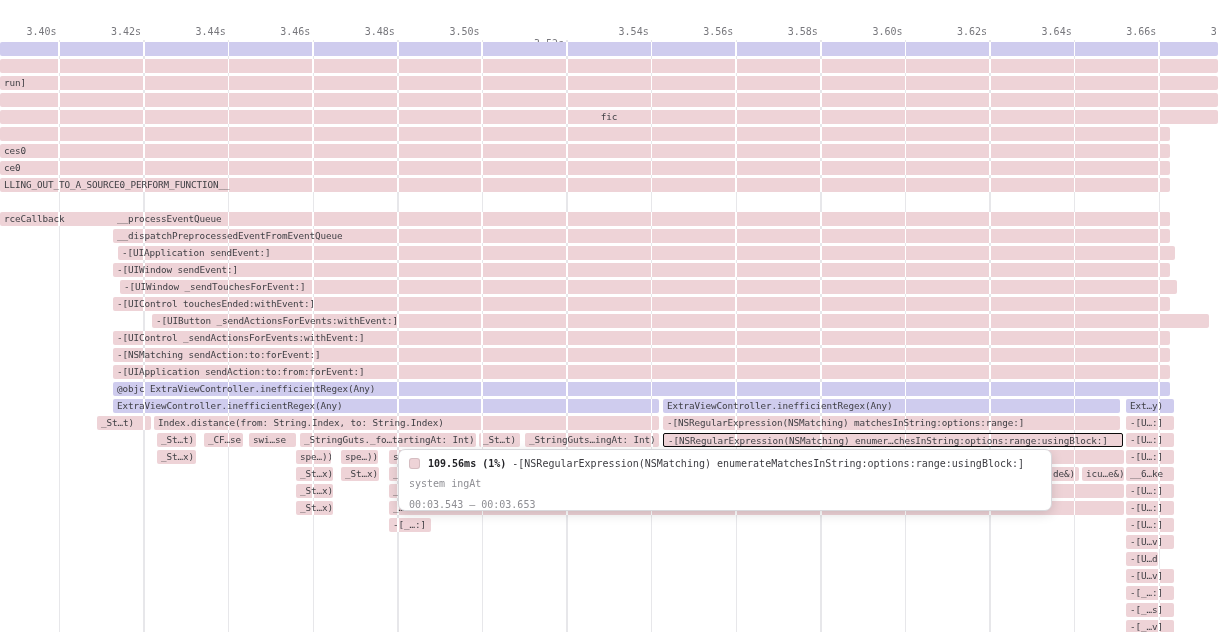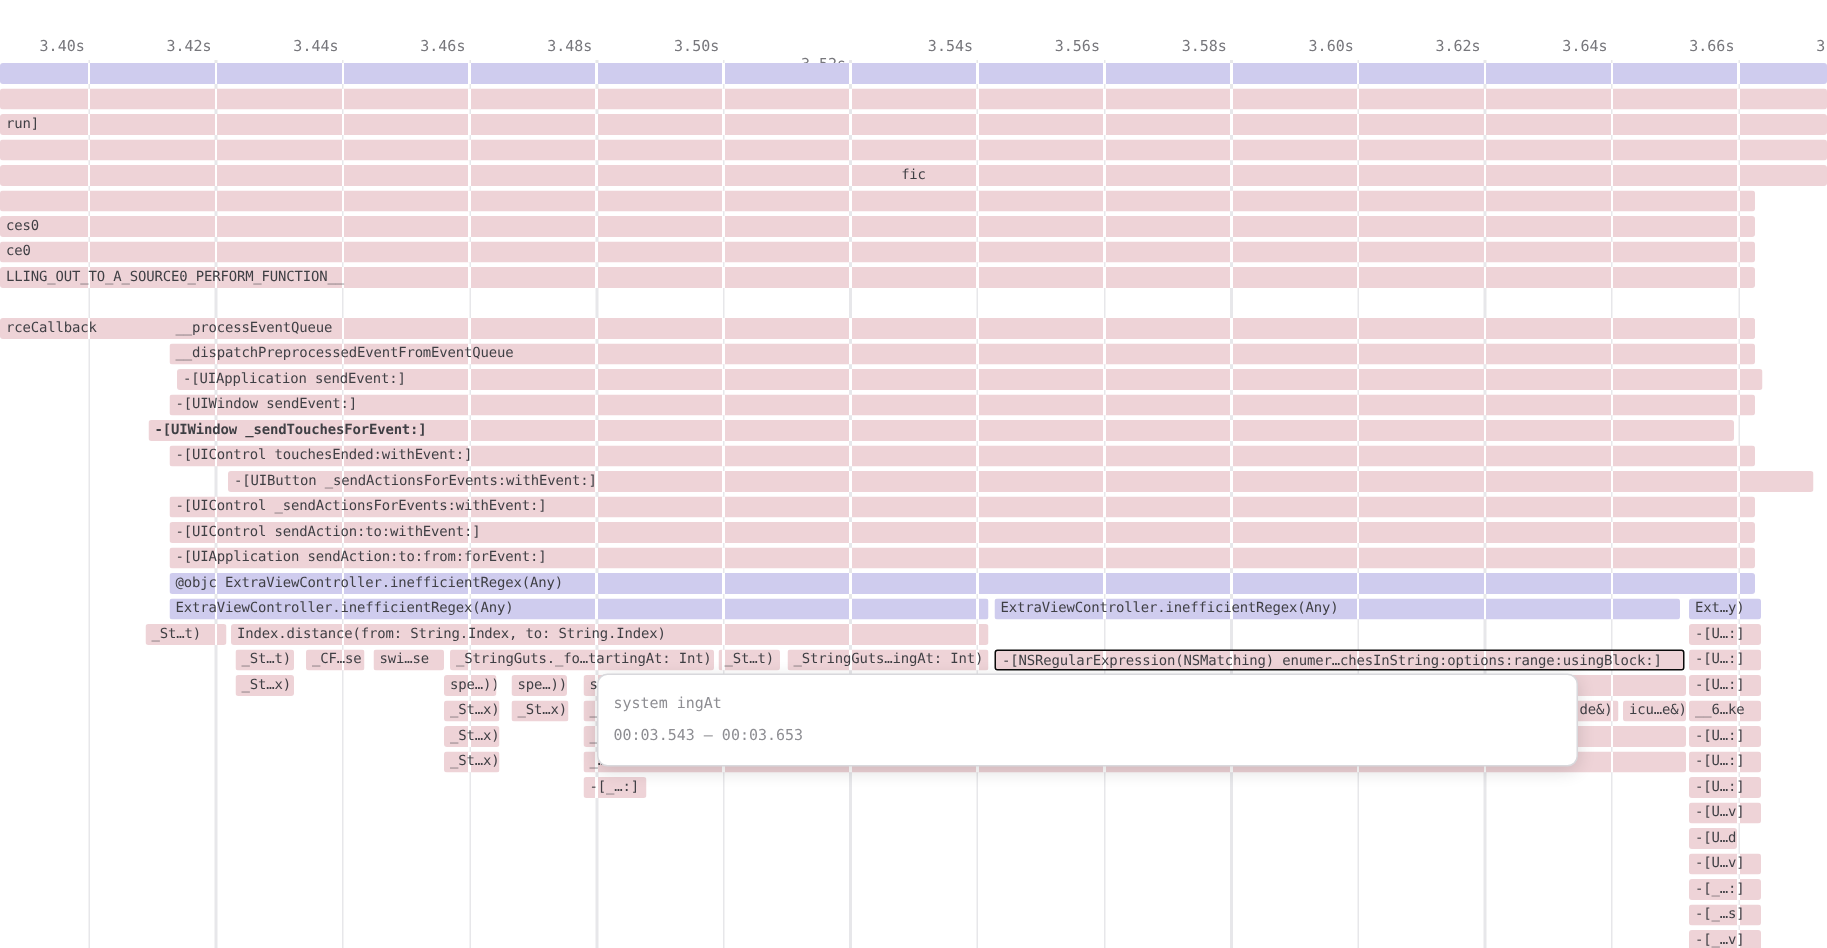--- a/index.html
+++ b/index.html
@@ -127,48 +127,49 @@
       <div class="row" style="top: 229px;">
         <div class="cell" style="left: 113px; width: 1057px;">__dispatchPreprocessedEventFromEventQueue</div>
       </div>
       <div class="row" style="top: 246px;">
         <div class="cell" style="left: 118px; width: 1057px;">-[UIApplication sendEvent:]</div>
       </div>
       <div class="row" style="top: 263px;">
         <div class="cell" style="left: 113px; width: 1057px;">-[UIWindow sendEvent:]</div>
       </div>
       <div class="row" style="top: 280px;">
-        <div class="cell" style="left: 99px; width: 1057px; font-weight: bold;">-[UIWindow _sendTouchesForEvent:]</div>
+        <div class="cell" style="left: 120px; width: 1057px;">-[UIWindow _sendTouchesForEvent:]</div>
       </div>
       <div class="row" style="top: 297px;">
         <div class="cell" style="left: 113px; width: 1057px;">-[UIControl touchesEnded:withEvent:]</div>
       </div>
       <div class="row" style="top: 314px; margin-left: 39px;">
         <div class="cell" style="left: 113px; width: 1057px;">-[UIButton _sendActionsForEvents:withEvent:]</div>
       </div>
       <div class="row" style="top: 331px;">
         <div class="cell" style="left: 113px; width: 1057px;">-[UIControl _sendActionsForEvents:withEvent:]</div>
       </div>
       <div class="row" style="top: 348px;">
-        <div class="cell" style="left: 113px; width: 1057px;">-[UIControl sendAction:to:withEvent:]</div>
+        <div class="cell" style="left: 113px; width: 1057px;">-[NSMatching sendAction:to:forEvent:]</div>
       </div>
       <div class="row" style="top: 365px;">
         <div class="cell" style="left: 113px; width: 1057px;">-[UIApplication sendAction:to:from:forEvent:]</div>
       </div>
       <div class="row" style="top: 382px;">
         <div class="cell purple" style="left: 113px; width: 1057px;">@objc ExtraViewController.inefficientRegex(Any)</div>
       </div>
       <div class="row" style="top: 399px;">
         <div class="cell purple" style="left: 113px; width: 546px;">ExtraViewController.inefficientRegex(Any)</div>
         <div class="cell purple" style="left: 663px; width: 457px;">ExtraViewController.inefficientRegex(Any)</div>
         <div class="cell purple" style="left: 1126px; width: 48px;">Ext…y)</div>
       </div>
       <div class="row" style="top: 416px;">
         <div class="cell" style="left: 97px; width: 54px;">_St…t)</div>
         <div class="cell" style="left: 154px; width: 505px;">Index.distance(from: String.Index, to: String.Index)</div>
+        <div class="cell" style="left: 663px; width: 457px;">-[NSRegularExpression(NSMatching) matchesInString:options:range:]</div>
         <div class="cell" style="left: 1126px; width: 48px;">-[U…:]</div>
       </div>
       <div class="row" style="top: 433px;">
         <div class="cell" style="left: 157px; width: 39px;">_St…t)</div>
         <div class="cell" style="left: 204px; width: 39px;">_CF…se</div>
         <div class="cell" style="left: 249px; width: 47px;">swi…se</div>
         <div class="cell" style="left: 300px; width: 176px;">_StringGuts._fo…tartingAt: Int)</div>
         <div class="cell" style="left: 479px; width: 41px;">_St…t)</div>
         <div class="cell" style="left: 525px; width: 134px;">_StringGuts…ingAt: Int)</div>
         <div class="cell selected" style="left: 663px; width: 460px;">-[NSRegularExpression(NSMatching) enumer…chesInString:options:range:usingBlock:]</div>
@@ -219,16 +220,21 @@
       </div>
       <div class="row" style="top: 603px;">
         <div class="cell" style="left: 1126px; width: 48px;">-[_…s]</div>
       </div>
       <div class="row" style="top: 620px;">
         <div class="cell" style="left: 1126px; width: 48px;">-[_…v]</div>
       </div>
     </div>
 
   <div id="tooltip">
+    <div class="tt1">
+      <span class="swatch"></span>
+      <span class="tt-dur">109.56ms (1%)</span>
+      <span class="tt-sym">-[NSRegularExpression(NSMatching) enumerateMatchesInString:options:range:usingBlock:]</span>
+    </div>
     <div class="tt2">system ingAt</div>
     <div class="tt3">00:03.543 — 00:03.653</div>
   </div>
 </div>
 
 </body></html>

